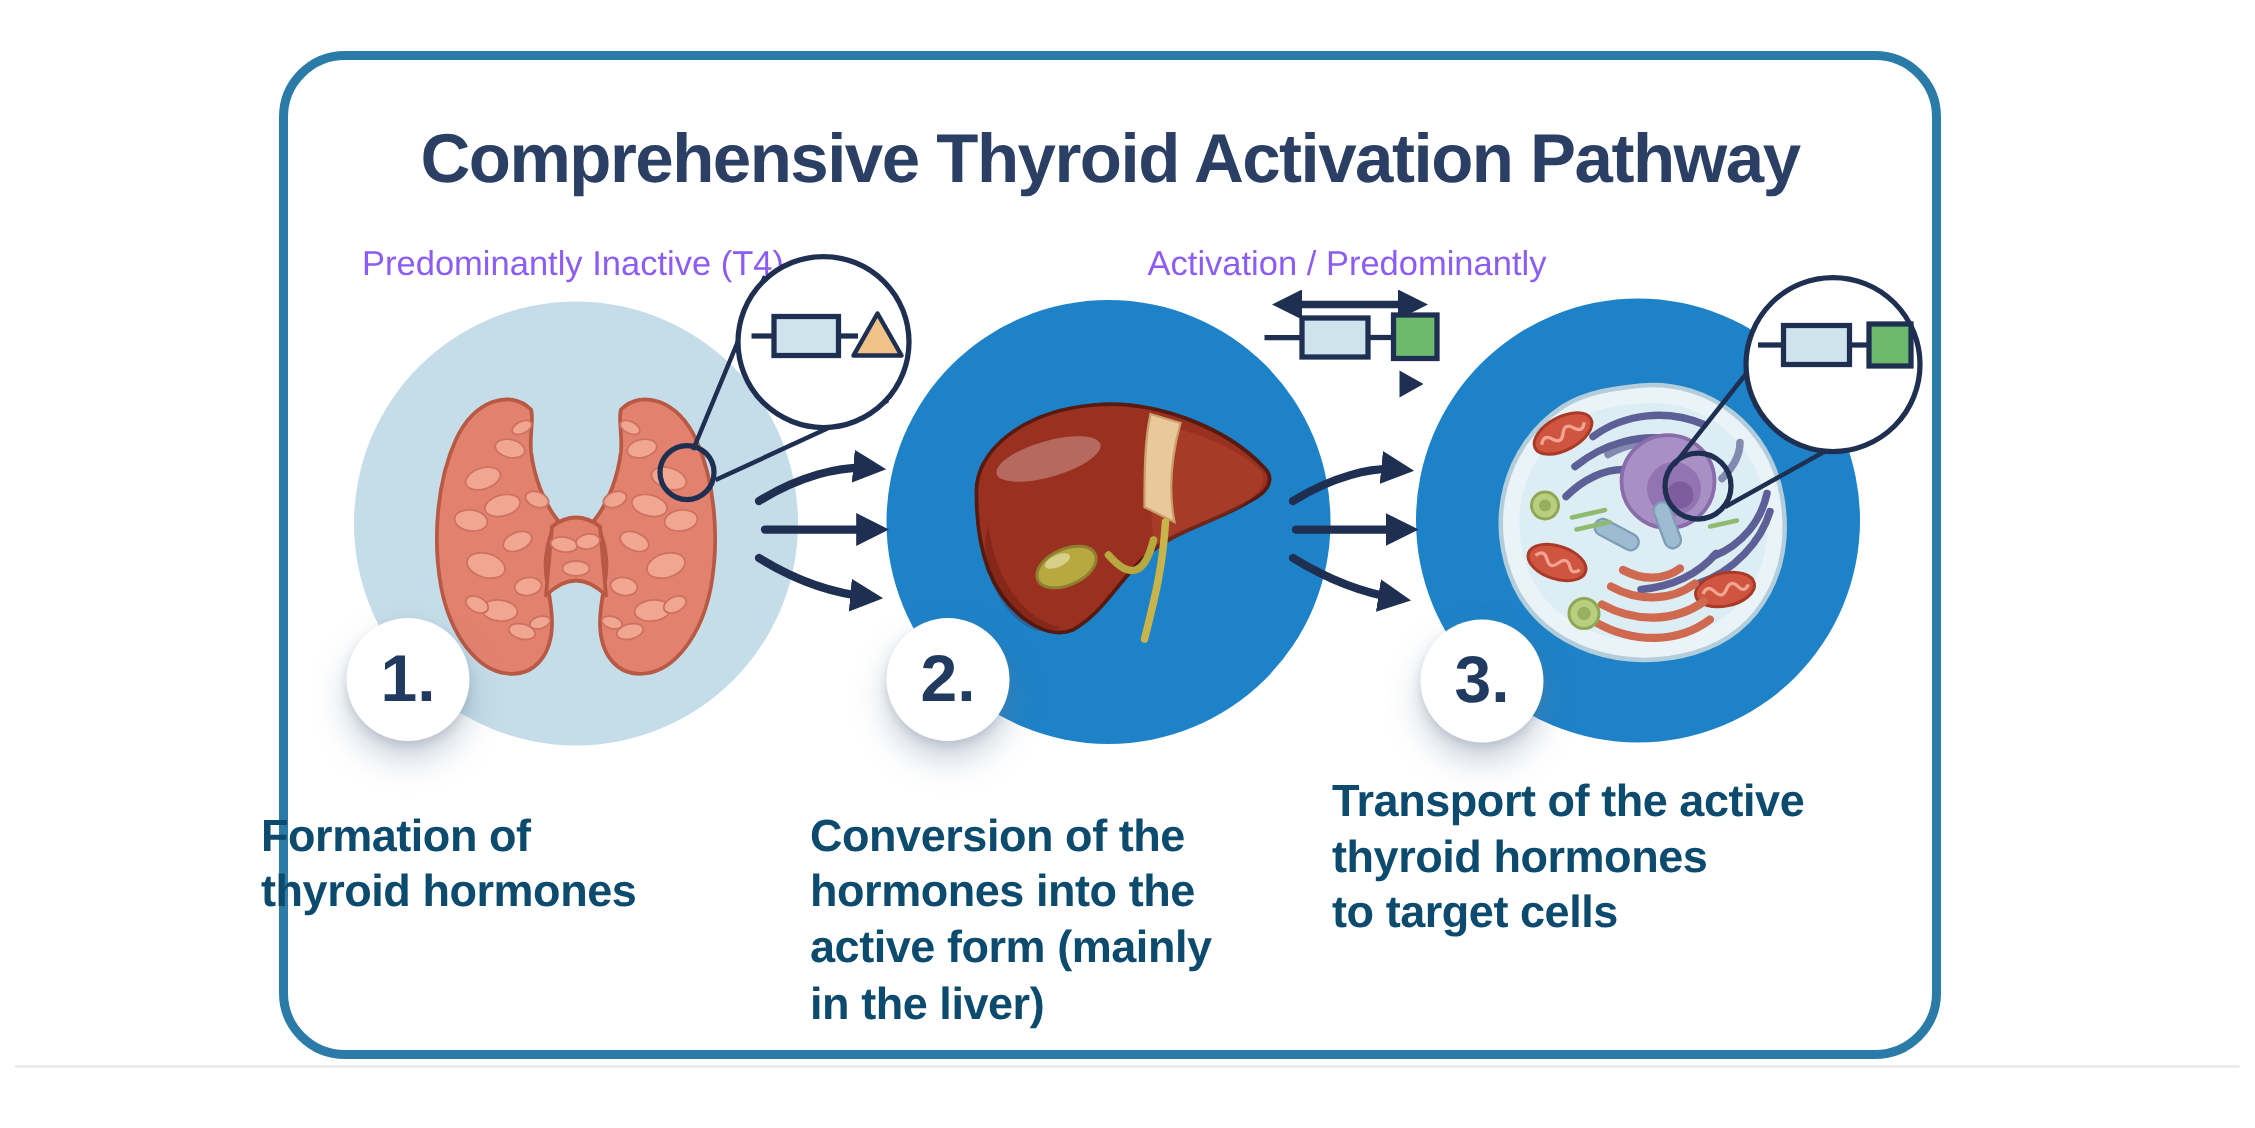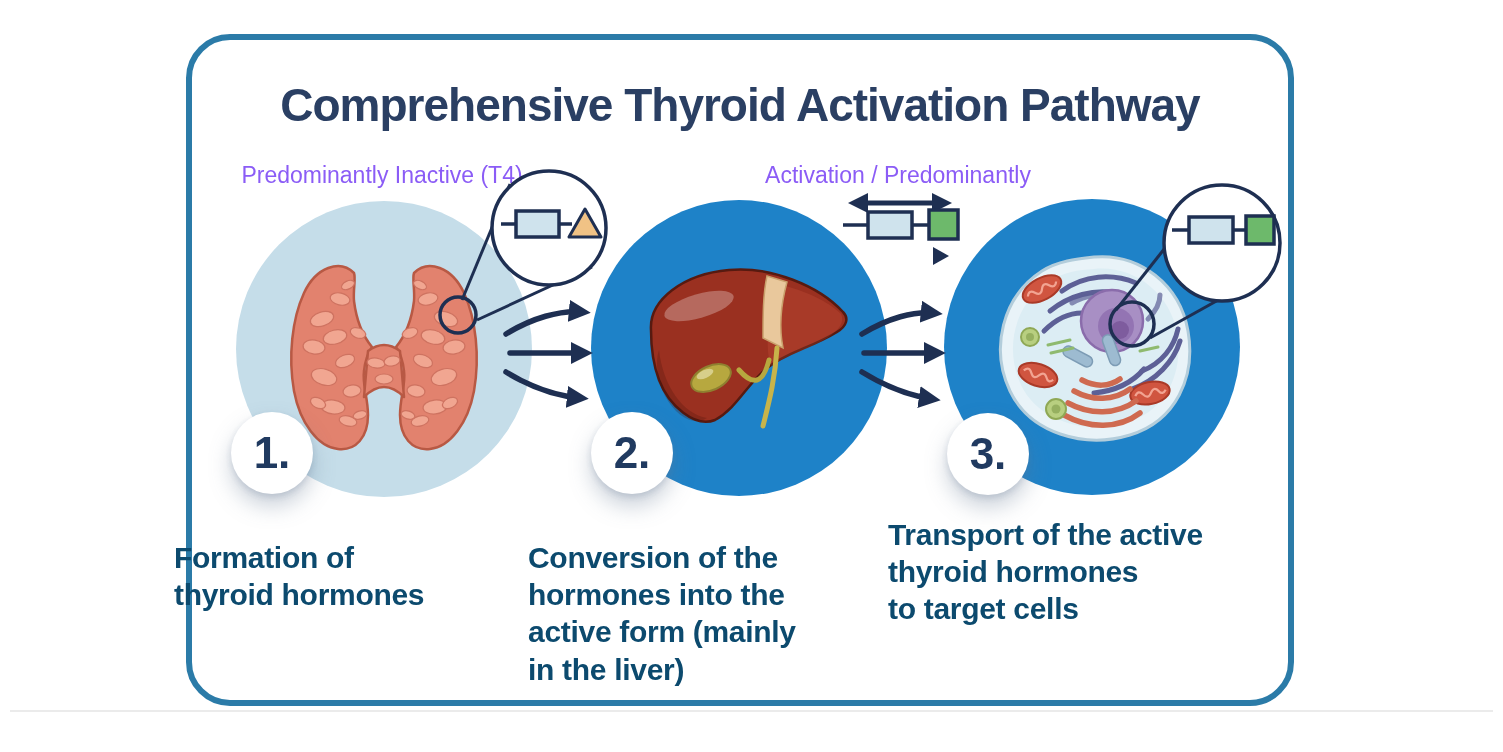--- a/index.html
+++ b/index.html
@@ -37,21 +37,21 @@
   }
   .b1 { left:231px; top:412px; }
   .b2 { left:591px; top:412px; }
   .b3 { left:947px; top:413px; }
   .caption {
     position:absolute; width:420px; text-align:left; white-space:pre-line;
     font-size:30px; font-weight:700; color:#0c4a6e; line-height:1.24;
     letter-spacing:-0.3px;
   }
   .cap1 { left:174px; top:539px; }
-  .cap2 { left:528px; top:539px; }
+  .cap2 { left:540px; top:539px; }
   .cap3 { left:888px; top:516px; }
   .hairline { position:absolute; left:10px; right:10px; bottom:0; height:2px; background:#ebebeb; }
 </style>
 </head>
 <body>
 
 <div class="stage">
   <div class="card"></div>
 
   <div class="title">Comprehensive Thyroid Activation Pathway</div>

